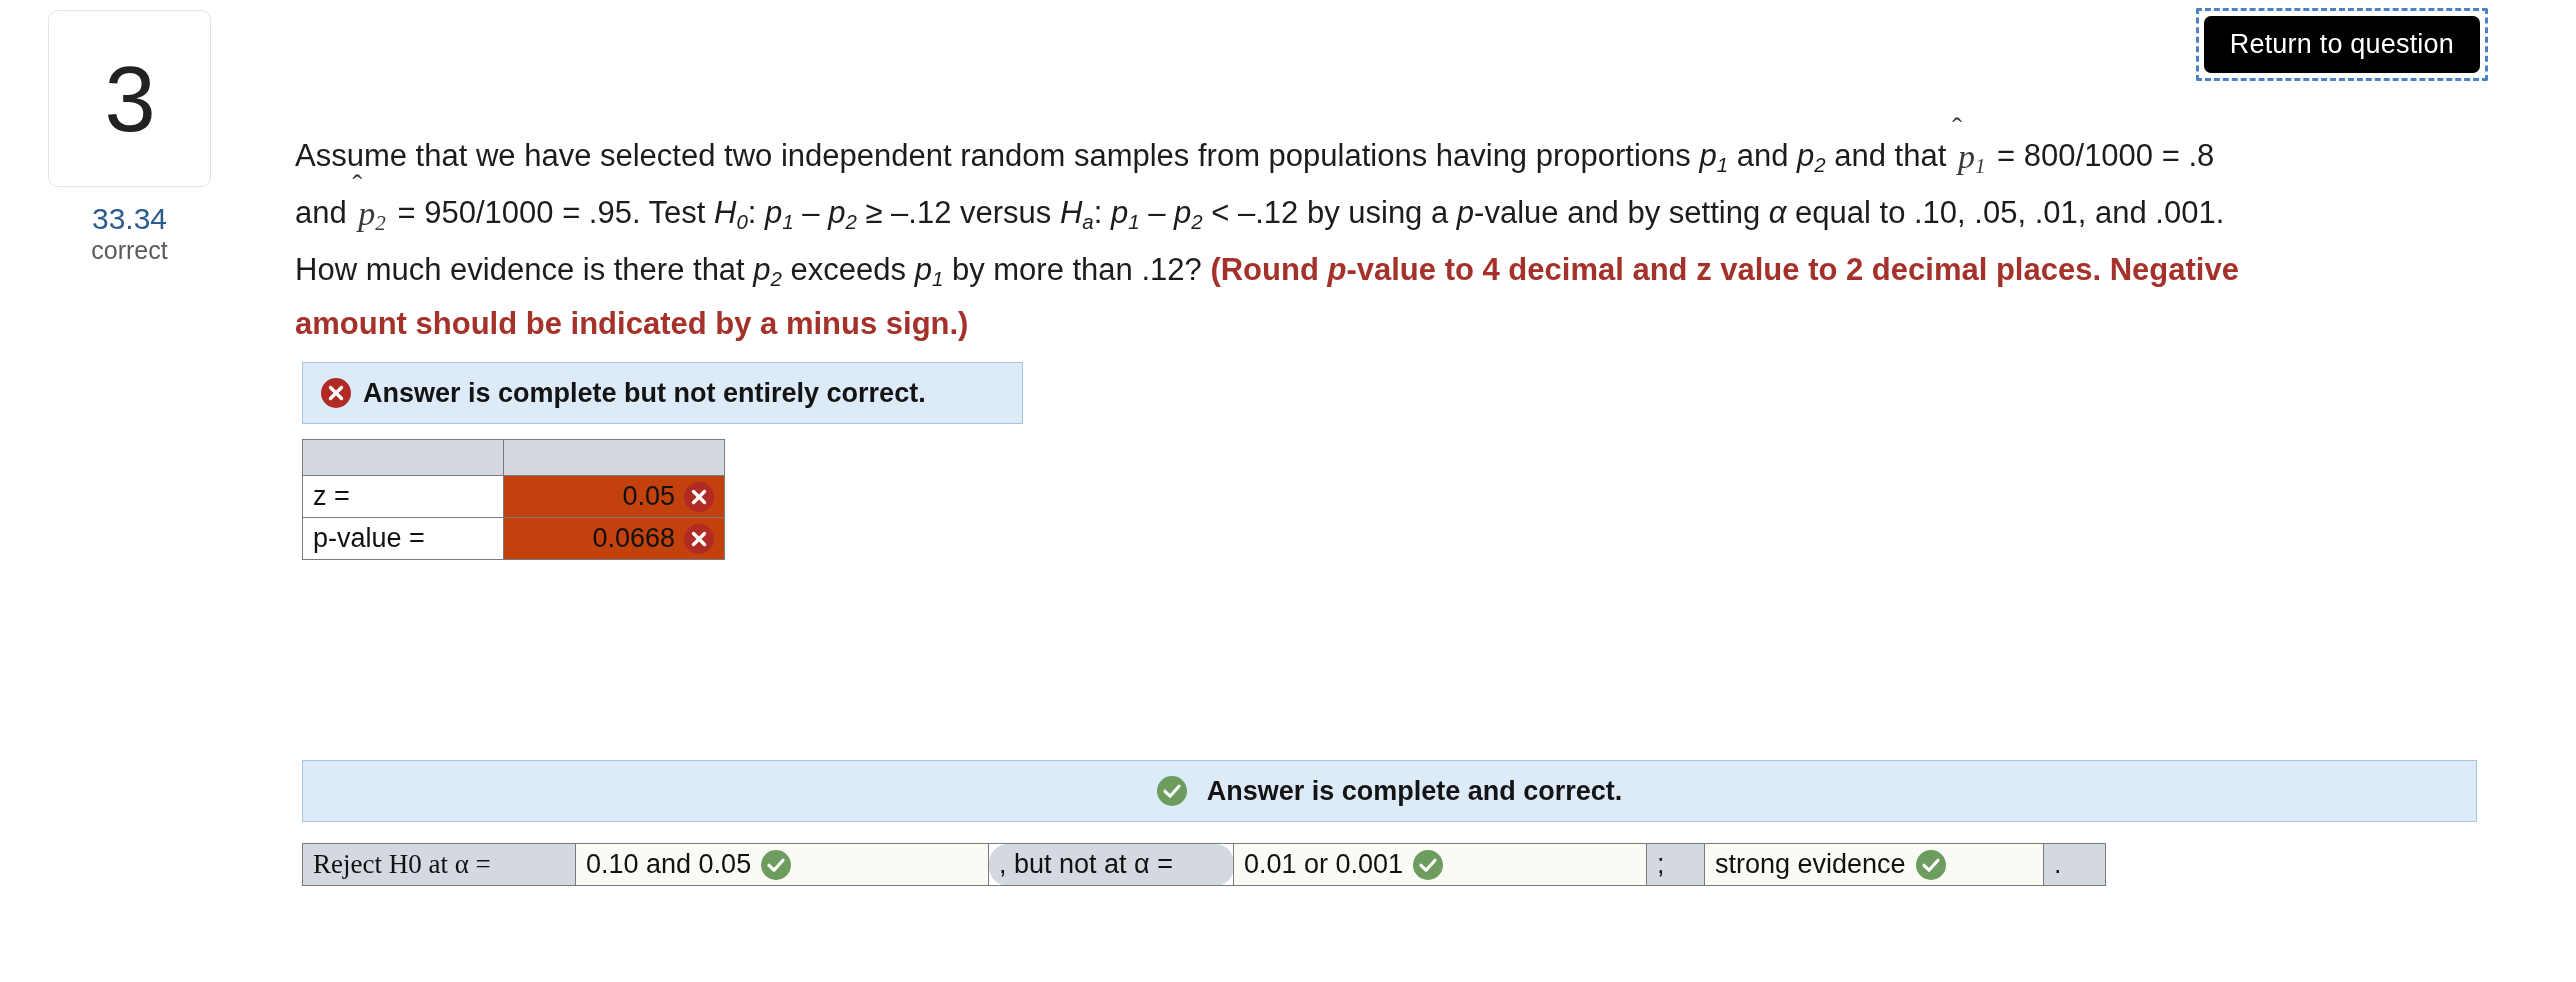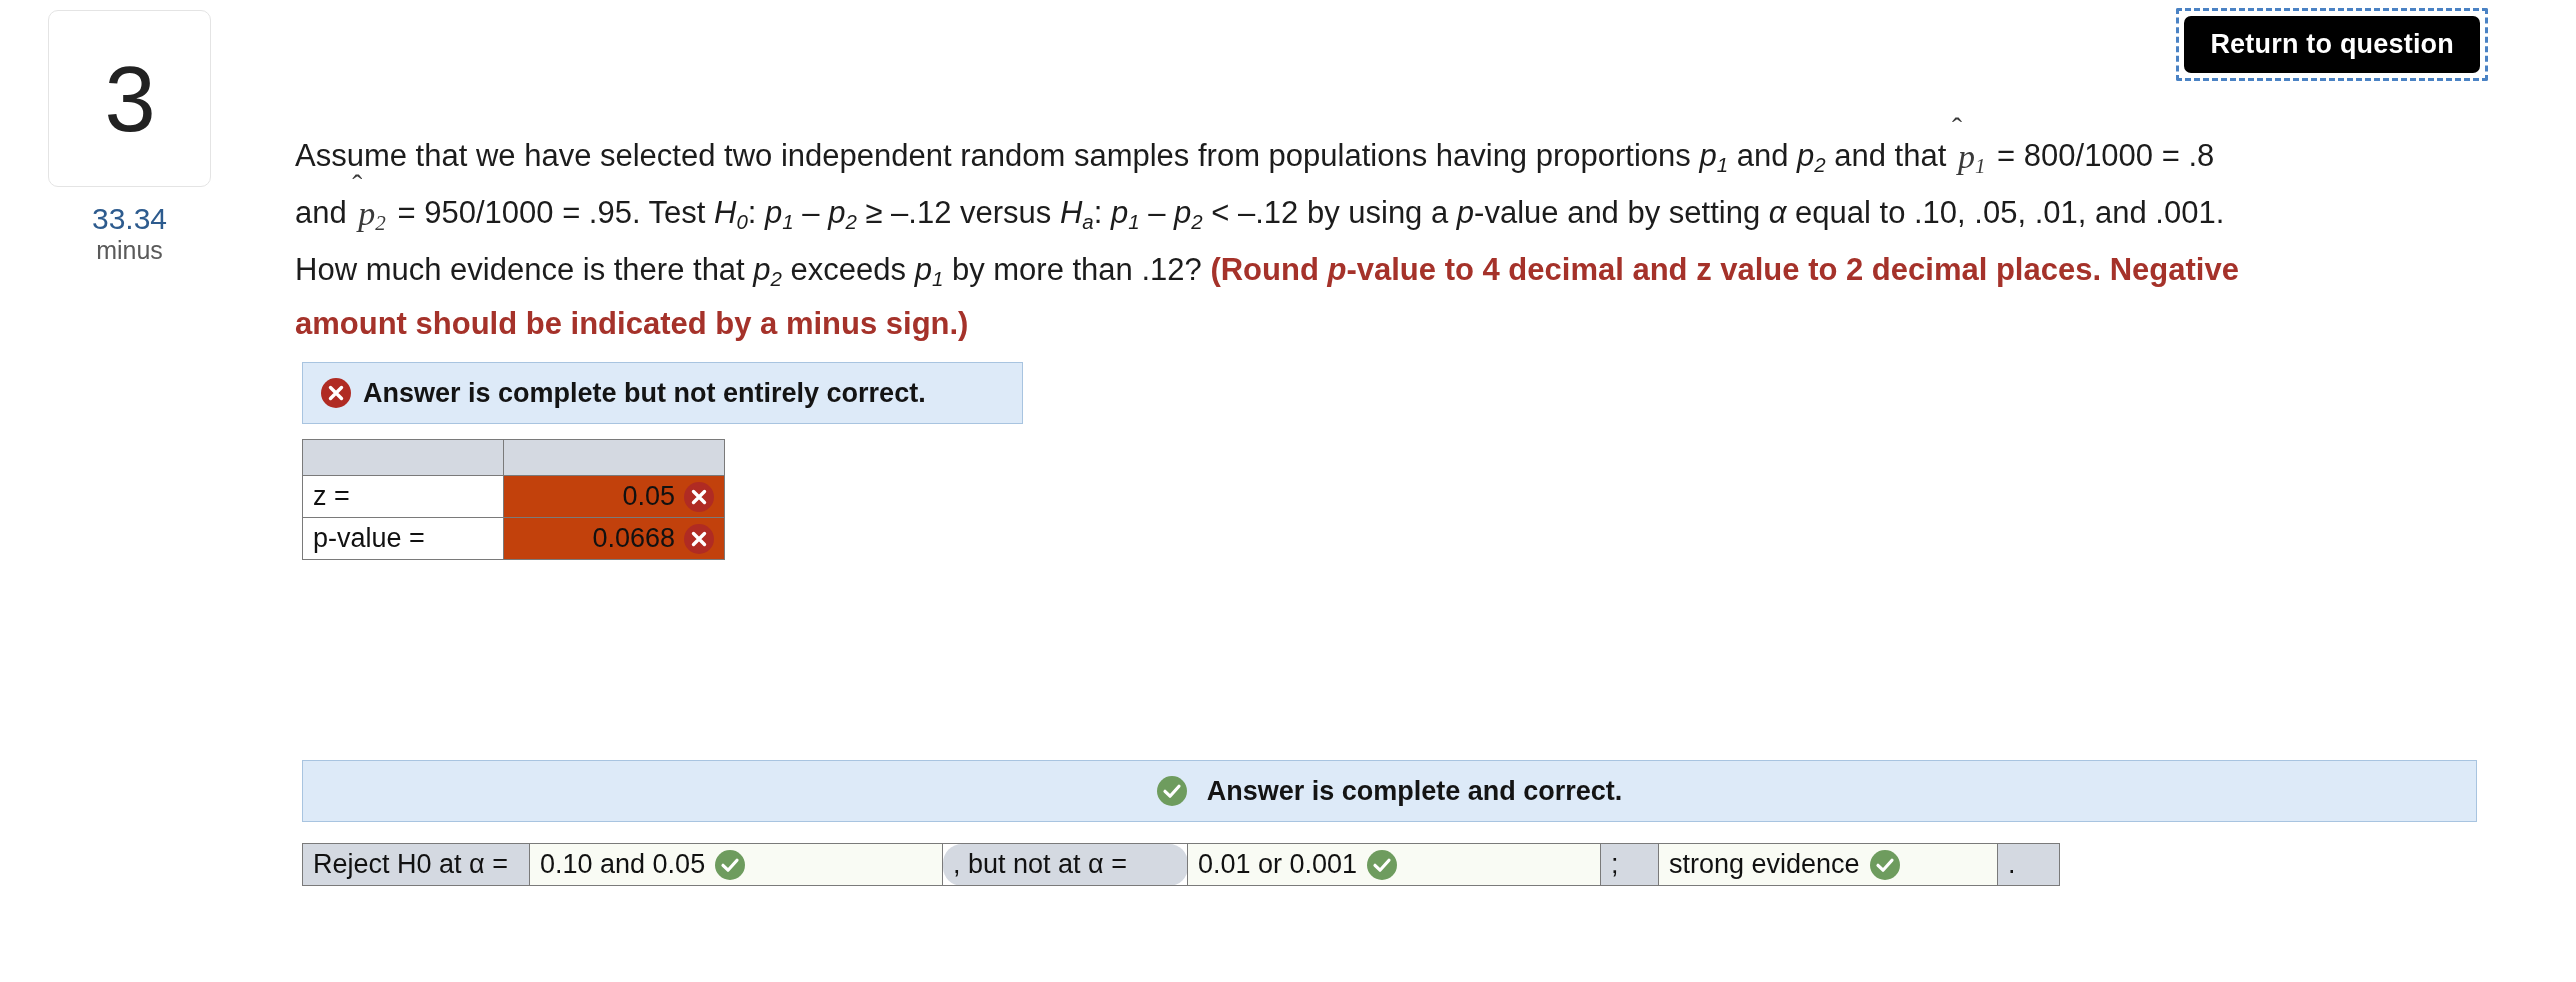--- a/index.html
+++ b/index.html
@@ -64,21 +64,21 @@
     border: 3px dashed #4a82c4;
     border-radius: 2px;
   }
   .return-btn {
     background: #000000;
     color: #ffffff;
     border: none;
     border-radius: 7px;
     font-family: "Liberation Sans", sans-serif;
     font-size: 27px;
-    font-weight: bold;
+    font-weight: normal;
     padding: 13px 26px;
     cursor: pointer;
     display: block;
     letter-spacing: 0.2px;
   }
 
   
   .qbody {
     position: absolute;
     left: 295px;
@@ -201,37 +201,37 @@
     gap: 9px;
   }
 
   
   #tbl-wide { left: 302px; top: 843px; }
   .okcell {
     display: flex;
     align-items: center;
     gap: 10px;
   }
-  #tbl-wide .w-lbl1 { width: 227px; }
+  #tbl-wide .w-lbl1 { width: 273px; font-family: Liberation Serif, serif; }
   #tbl-wide .w-val1 { width: 413px; }
   #tbl-wide .w-lbl2 { width: 245px; border-radius: 19px; }
   #tbl-wide .w-val2 { width: 413px; }
   #tbl-wide .w-semi { width: 58px; }
   #tbl-wide .w-val3 { width: 339px; }
   #tbl-wide .w-dot  { width: 62px; }
 </style>
 </head>
 <body>
 
 <div class="qnum-col">
   <div class="qnum-card">
     <span class="num">3</span>
   </div>
   <div class="points-val">33.34</div>
-  <div class="points-lbl">minus</div>
+  <div class="points-lbl">correct</div>
 </div>
 
 <div class="return-wrap">
   <button class="return-btn">Return to question</button>
 </div>
 
 <div class="qbody">
   <span>Assume that we have selected two independent random samples from populations having proportions </span><span class="it">p</span><sub>1</sub><span> and </span><span class="it">p</span><sub>2</sub><span> and that </span><span class="phat"><span class="hat">̂</span><span>p</span><sub>1</sub></span><span> = 800/1000 = .8 and </span><span class="phat"><span class="hat">̂</span><span>p</span><sub>2</sub></span><span> = 950/1000 = .95. Test </span><span class="it">H</span><sub>0</sub><span>: </span><span class="it">p</span><sub>1</sub><span> – </span><span class="it">p</span><sub>2</sub><span> ≥ –.12 versus </span><span class="it">H</span><sub>a</sub><span>: </span><span class="it">p</span><sub>1</sub><span> – </span><span class="it">p</span><sub>2</sub><span> &lt; –.12 by using a </span><span class="it">p</span><span>-value and by setting </span><span class="it">α</span><span> equal to .10, .05, .01, and .001. How much evidence is there that </span><span class="it">p</span><sub>2</sub><span> exceeds </span><span class="it">p</span><sub>1</sub><span> by more than .12? </span><span class="red"><span>(Round </span><span class="it">p</span><span>-value to 4 decimal and z value to 2 decimal places. Negative amount should be indicated by a minus sign.)</span></span>
 </div>
 

